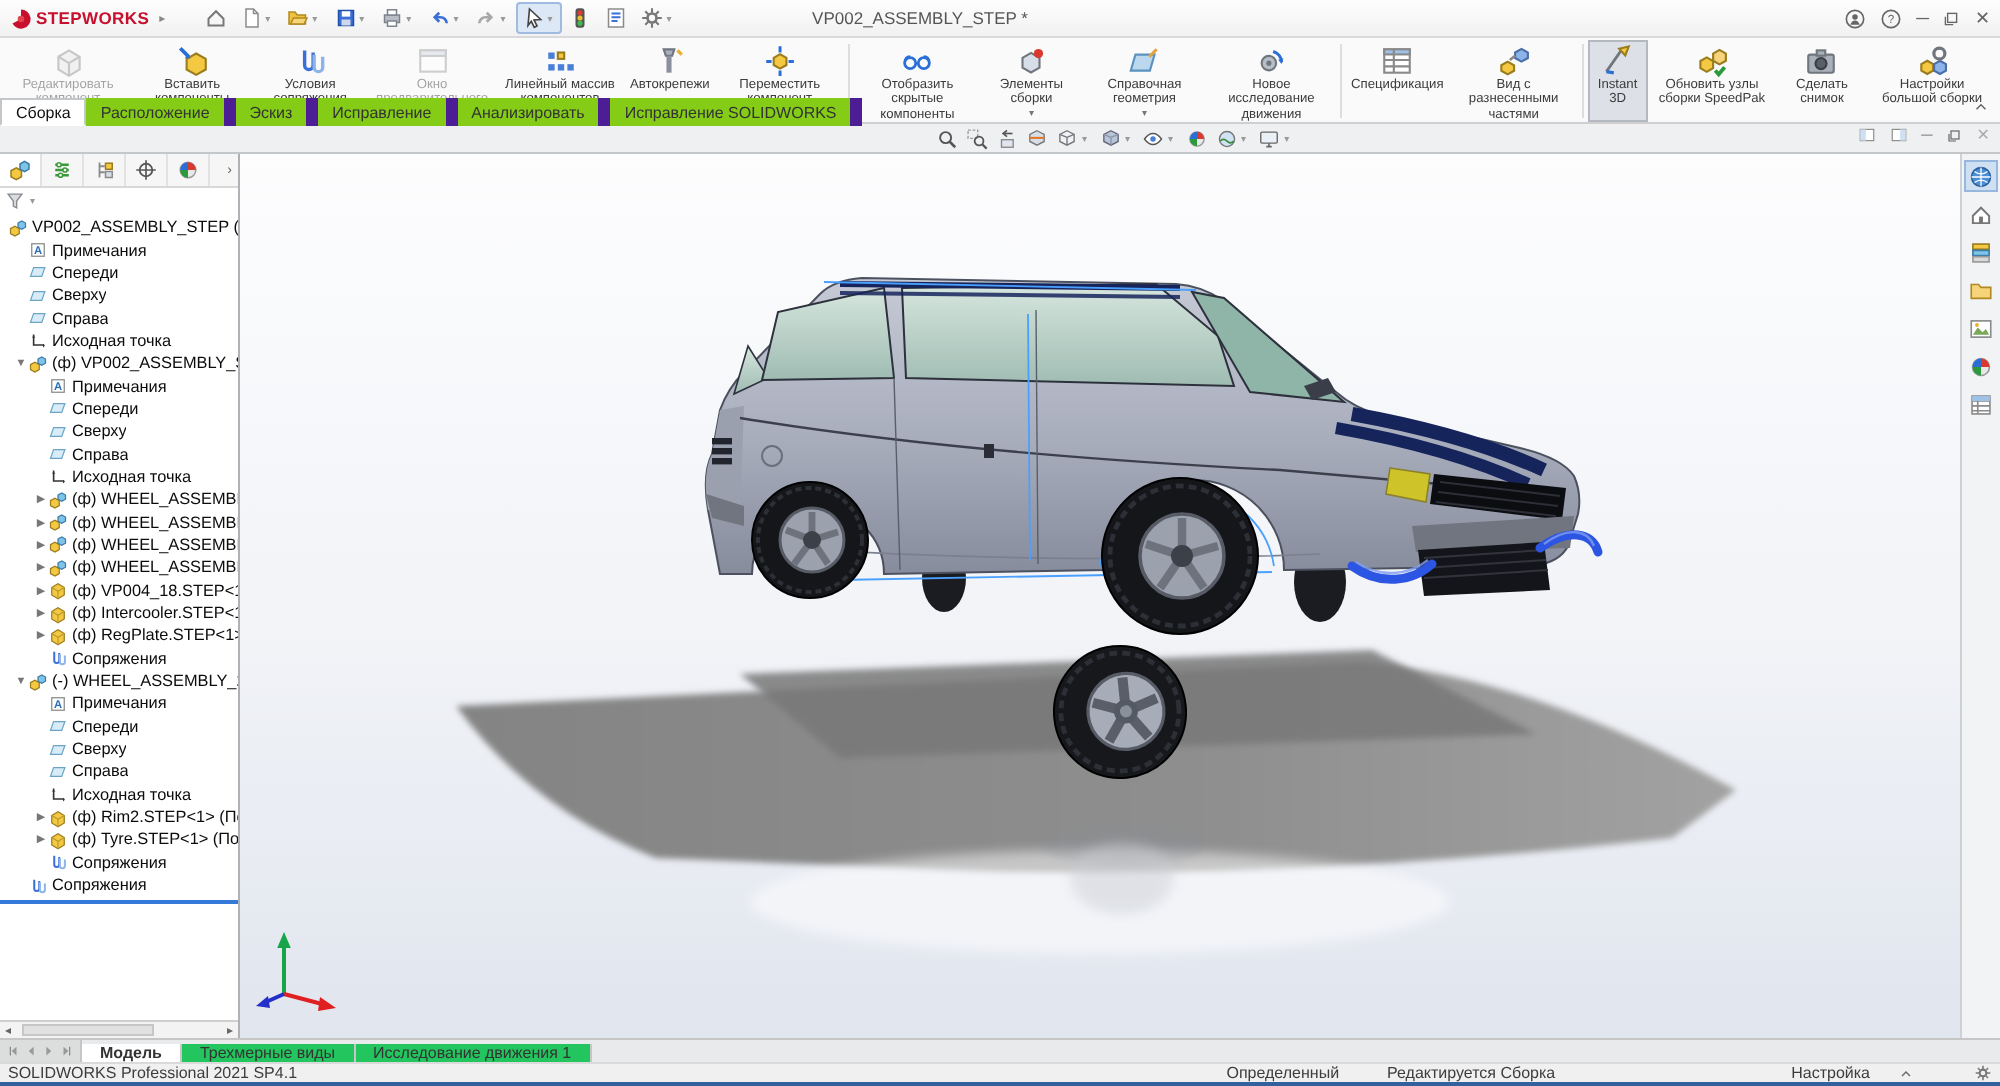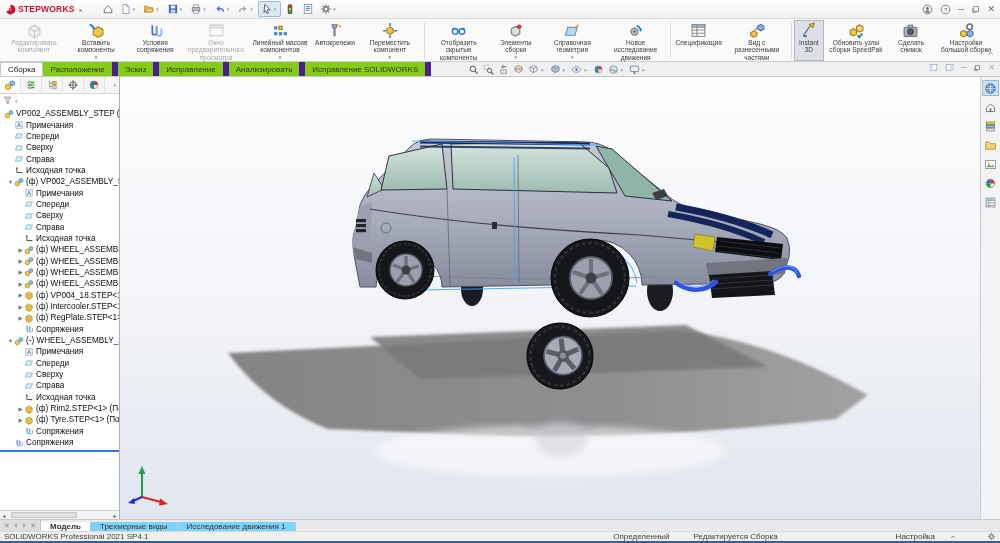--- a/index.html
+++ b/index.html
@@ -74,21 +74,21 @@
 
   .taskpane{position:absolute;right:0;top:0;width:20px;bottom:0;background:#f2f3f4;
             border-left:1px solid #cdd1d5;display:flex;flex-direction:column;align-items:center;
             padding-top:3px;gap:3px}
   .tpbtn{width:17px;height:16px;display:flex;align-items:center;justify-content:center;border:1px solid transparent}
   .tpbtn.selected{background:#cfe0f3;border-color:#98b7dd}
 
   
   .modeltabs{height:12px;background:#e9eaeb;border-top:1px solid #c6c6c6;display:flex;align-items:stretch;font-size:8px}
   .mnav{display:flex;align-items:center;gap:2px;padding:0 3px;background:#dcdddd;border-right:1px solid #c6c6c6}
-  .mtab{padding:0 9px;display:flex;align-items:center;color:#333;border-right:1px solid #c6c6c6;background:#7dd3fc}
+  .mtab{padding:0 9px;display:flex;align-items:center;color:#333;border-right:1px solid #c6c6c6;background:#22c55e}
   .mtab.active{background:#fff;font-weight:bold}
   .statusbar{height:10px;background:#f0f0f0;border-top:1px solid #dadada;display:flex;align-items:flex-end;
              font-size:8px;color:#3d3d3d;padding:0 4px}
   .bottom-edge{height:2px;background:#33619e}
   .sb-spacer{flex:1}
 </style>
 </head>
 <body>
 
 <div class="titlebar">
@@ -195,20 +195,21 @@
       <div class="qbtn">
         <span>
           <svg width="12" height="12" viewBox="0 0 16 16">
             <circle cx="8" cy="8" r="3" fill="none" stroke="#777" stroke-width="1.8"></circle>
             <path d="M8 1.5v3M8 11.5v3M1.5 8h3M11.5 8h3M3.5 3.5l2 2M10.5 10.5l2 2M12.5 3.5l-2 2M5.5 10.5l-2 2" stroke="#777" stroke-width="1.4"></path>
           </svg>
         </span>
         <span class="qcaret">▾</span>
       </div>
     </div>
+  <div class="title-center">VP002_ASSEMBLY_STEP *</div>
   <div class="tb-right">
     <span id="icon-user">
         <svg width="11" height="11" viewBox="0 0 16 16">
           <circle cx="8" cy="8" r="6.3" fill="none" stroke="#666" stroke-width="1.2"></circle>
           <circle cx="8" cy="6.5" r="2" fill="#666"></circle>
           <path d="M4.5 12.2c.8-2.2 2-3.2 3.5-3.2s2.7 1 3.5 3.2" fill="#666"></path>
         </svg>
       </span>
     <span id="icon-help">
         <svg width="11" height="11" viewBox="0 0 16 16">
@@ -408,21 +409,21 @@
       <span class="rlabel">Настройки большой сборки</span>
     </div>
     <span class="ribbon-collapse" id="ribbon-collapse">
       <svg width="9" height="9" viewBox="0 0 16 16">
         <path d="M4 10l4-4 4 4" fill="none" stroke="#666" stroke-width="1.4"></path>
       </svg>
     </span>
 </div>
 
 <div class="tabrow">
-  <span id="rtabs" style="display:flex;align-items:flex-end;height:15px">
+  <span id="rtabs" style="display:flex;height:27px">
       <div class="rtab active">Сборка</div>
       <div class="rtab">Расположение</div>
       <div class="rtab">Эскиз</div>
       <div class="rtab">Исправление</div>
       <div class="rtab">Анализировать</div>
       <div class="rtab">Исправление SOLIDWORKS</div>
     </span>
   <div class="headsup" id="headsup">
       <div class="hbtn">
         <span>

